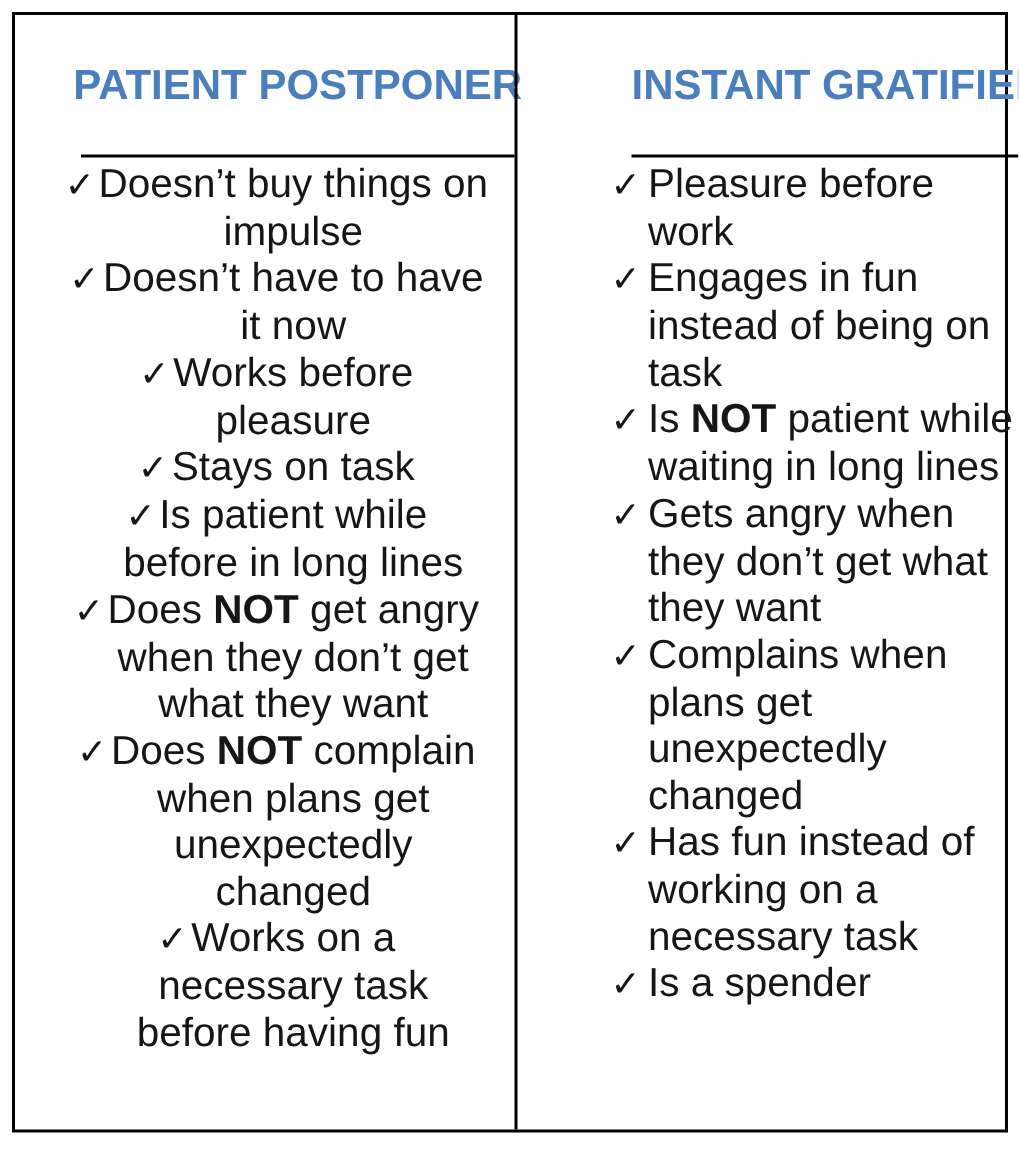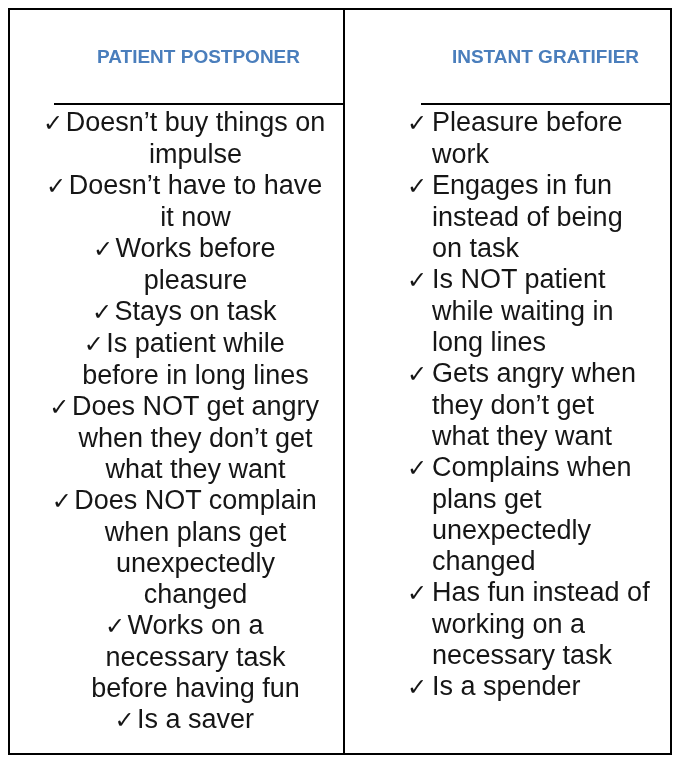--- a/index.html
+++ b/index.html
@@ -27,60 +27,59 @@
   .col{box-sizing:border-box;display:flex;flex-direction:column;}
   .col-left{flex:0 0 333px;width:333px;}
   .col-right{flex:1 1 auto;border-left:2px solid var(--border);padding-left:32px;}
   .header{
     height:93px;
     flex:0 0 93px;
     border-bottom:2px solid var(--border);
     display:flex;align-items:center;justify-content:center;
     color:var(--header-color);
     font-weight:bold;
-    font-size:19px;
+    font-size:28px;
     white-space:nowrap;
     margin-left:44px;
   }
   ul.list{
     margin:0;
     list-style:none;
     font-size:27px;
     line-height:31px;
     color:var(--text-color);
   }
   .col-left ul.list{padding:2px 17px 0 55px;text-align:center;}
   .col-right ul.list{padding:2px 12px 0 55px;}
   ul.list li{text-indent:-25px;}
   .check{
     display:inline-block;
     width:25px;
     text-indent:0;
     font-size:24px;
     font-family:"DejaVu Sans",sans-serif;
   }
-  .bold{font-weight:normal;}
+  .bold{font-weight:bold;}
 </style>
 </head>
 <body>
 
 <div class="page">
   <div class="table">
     <div class="col col-left">
       <div class="header">PATIENT POSTPONER</div>
       <ul class="list">
           <li><span class="check">✓</span><span class="">Doesn’t buy things on impulse</span></li>
           <li><span class="check">✓</span><span class="">Doesn’t have to have it now</span></li>
           <li><span class="check">✓</span><span class="">Works before pleasure</span></li>
           <li><span class="check">✓</span><span class="">Stays on task</span></li>
           <li><span class="check">✓</span><span class="">Is patient while before in long lines</span></li>
           <li><span class="check">✓</span><span class="">Does </span><span class="bold">NOT</span><span class=""> get angry when they don’t get what they want</span></li>
           <li><span class="check">✓</span><span class="">Does </span><span class="bold">NOT</span><span class=""> complain when plans get unexpectedly changed</span></li>
           <li><span class="check">✓</span><span class="">Works on a necessary task before having fun</span></li>
-          <li><span class="check">✓</span><span class="">Is a saver</span></li>
         </ul>
     </div>
     <div class="col col-right">
       <div class="header">INSTANT GRATIFIER</div>
       <ul class="list">
           <li><span class="check">✓</span><span class="">Pleasure before work</span></li>
           <li><span class="check">✓</span><span class="">Engages in fun instead of being on task</span></li>
           <li><span class="check">✓</span><span class="">Is </span><span class="bold">NOT</span><span class=""> patient while waiting in long lines</span></li>
           <li><span class="check">✓</span><span class="">Gets angry when they don’t get what they want</span></li>
           <li><span class="check">✓</span><span class="">Complains when plans get unexpectedly changed</span></li>

